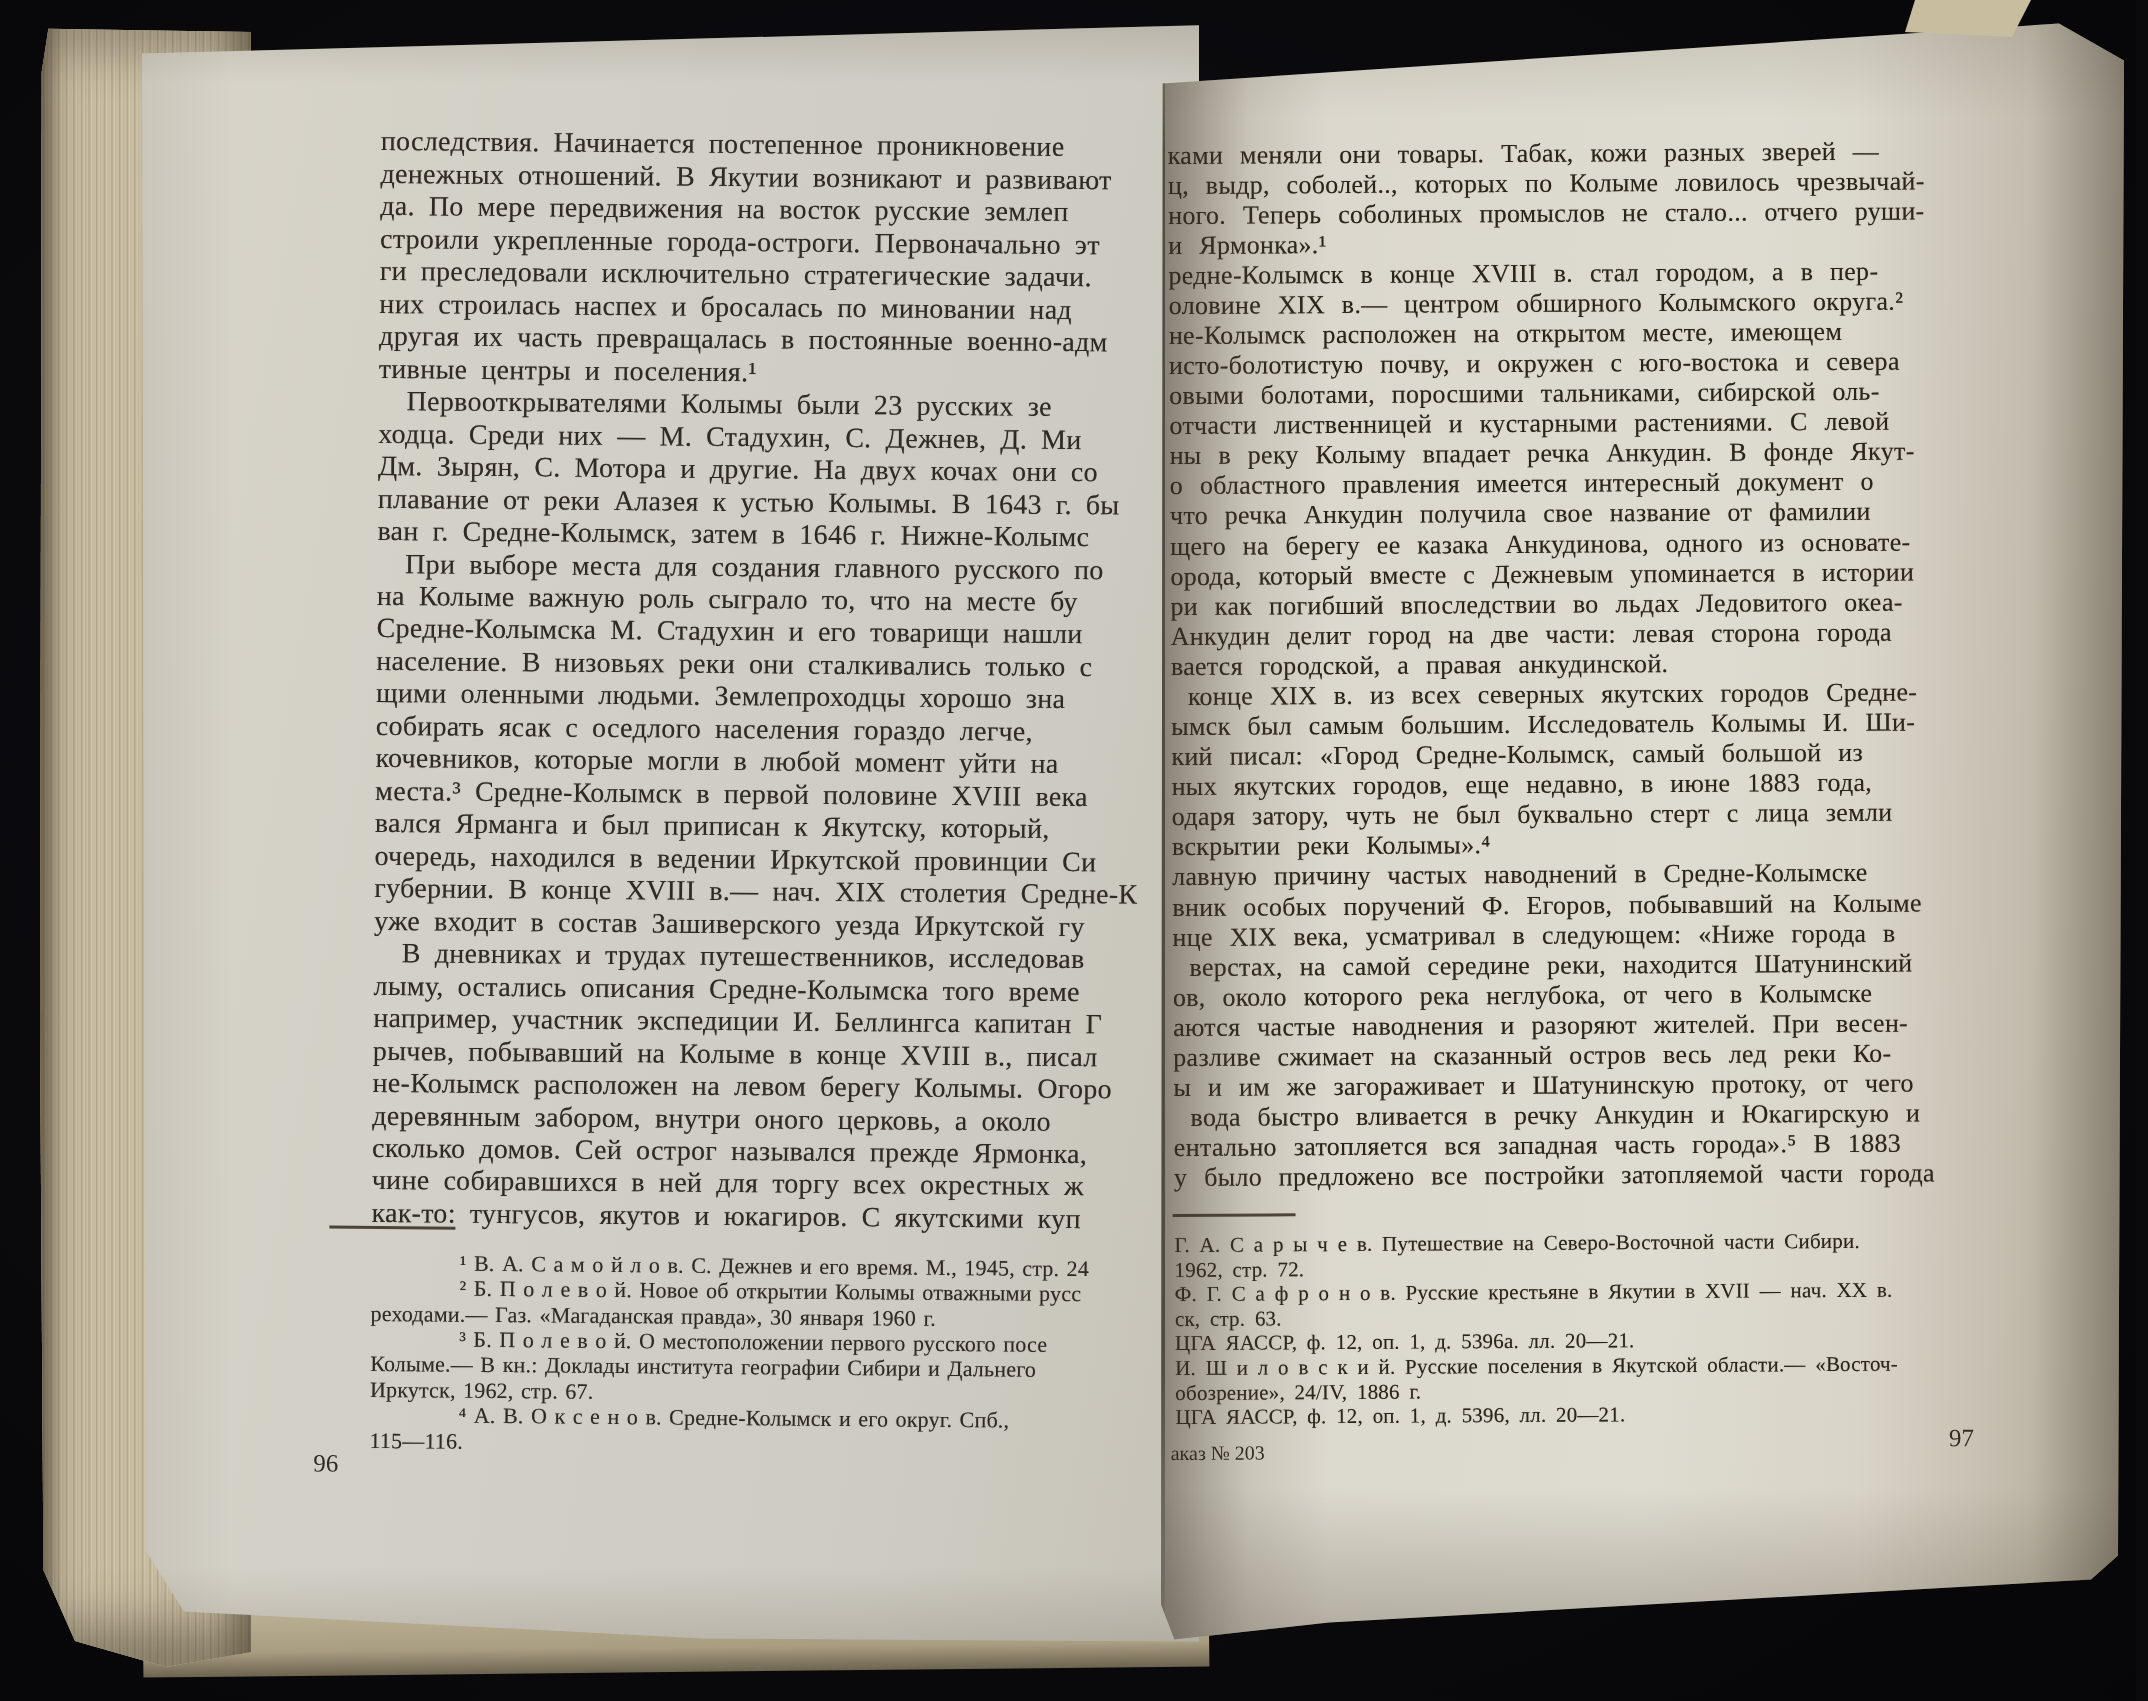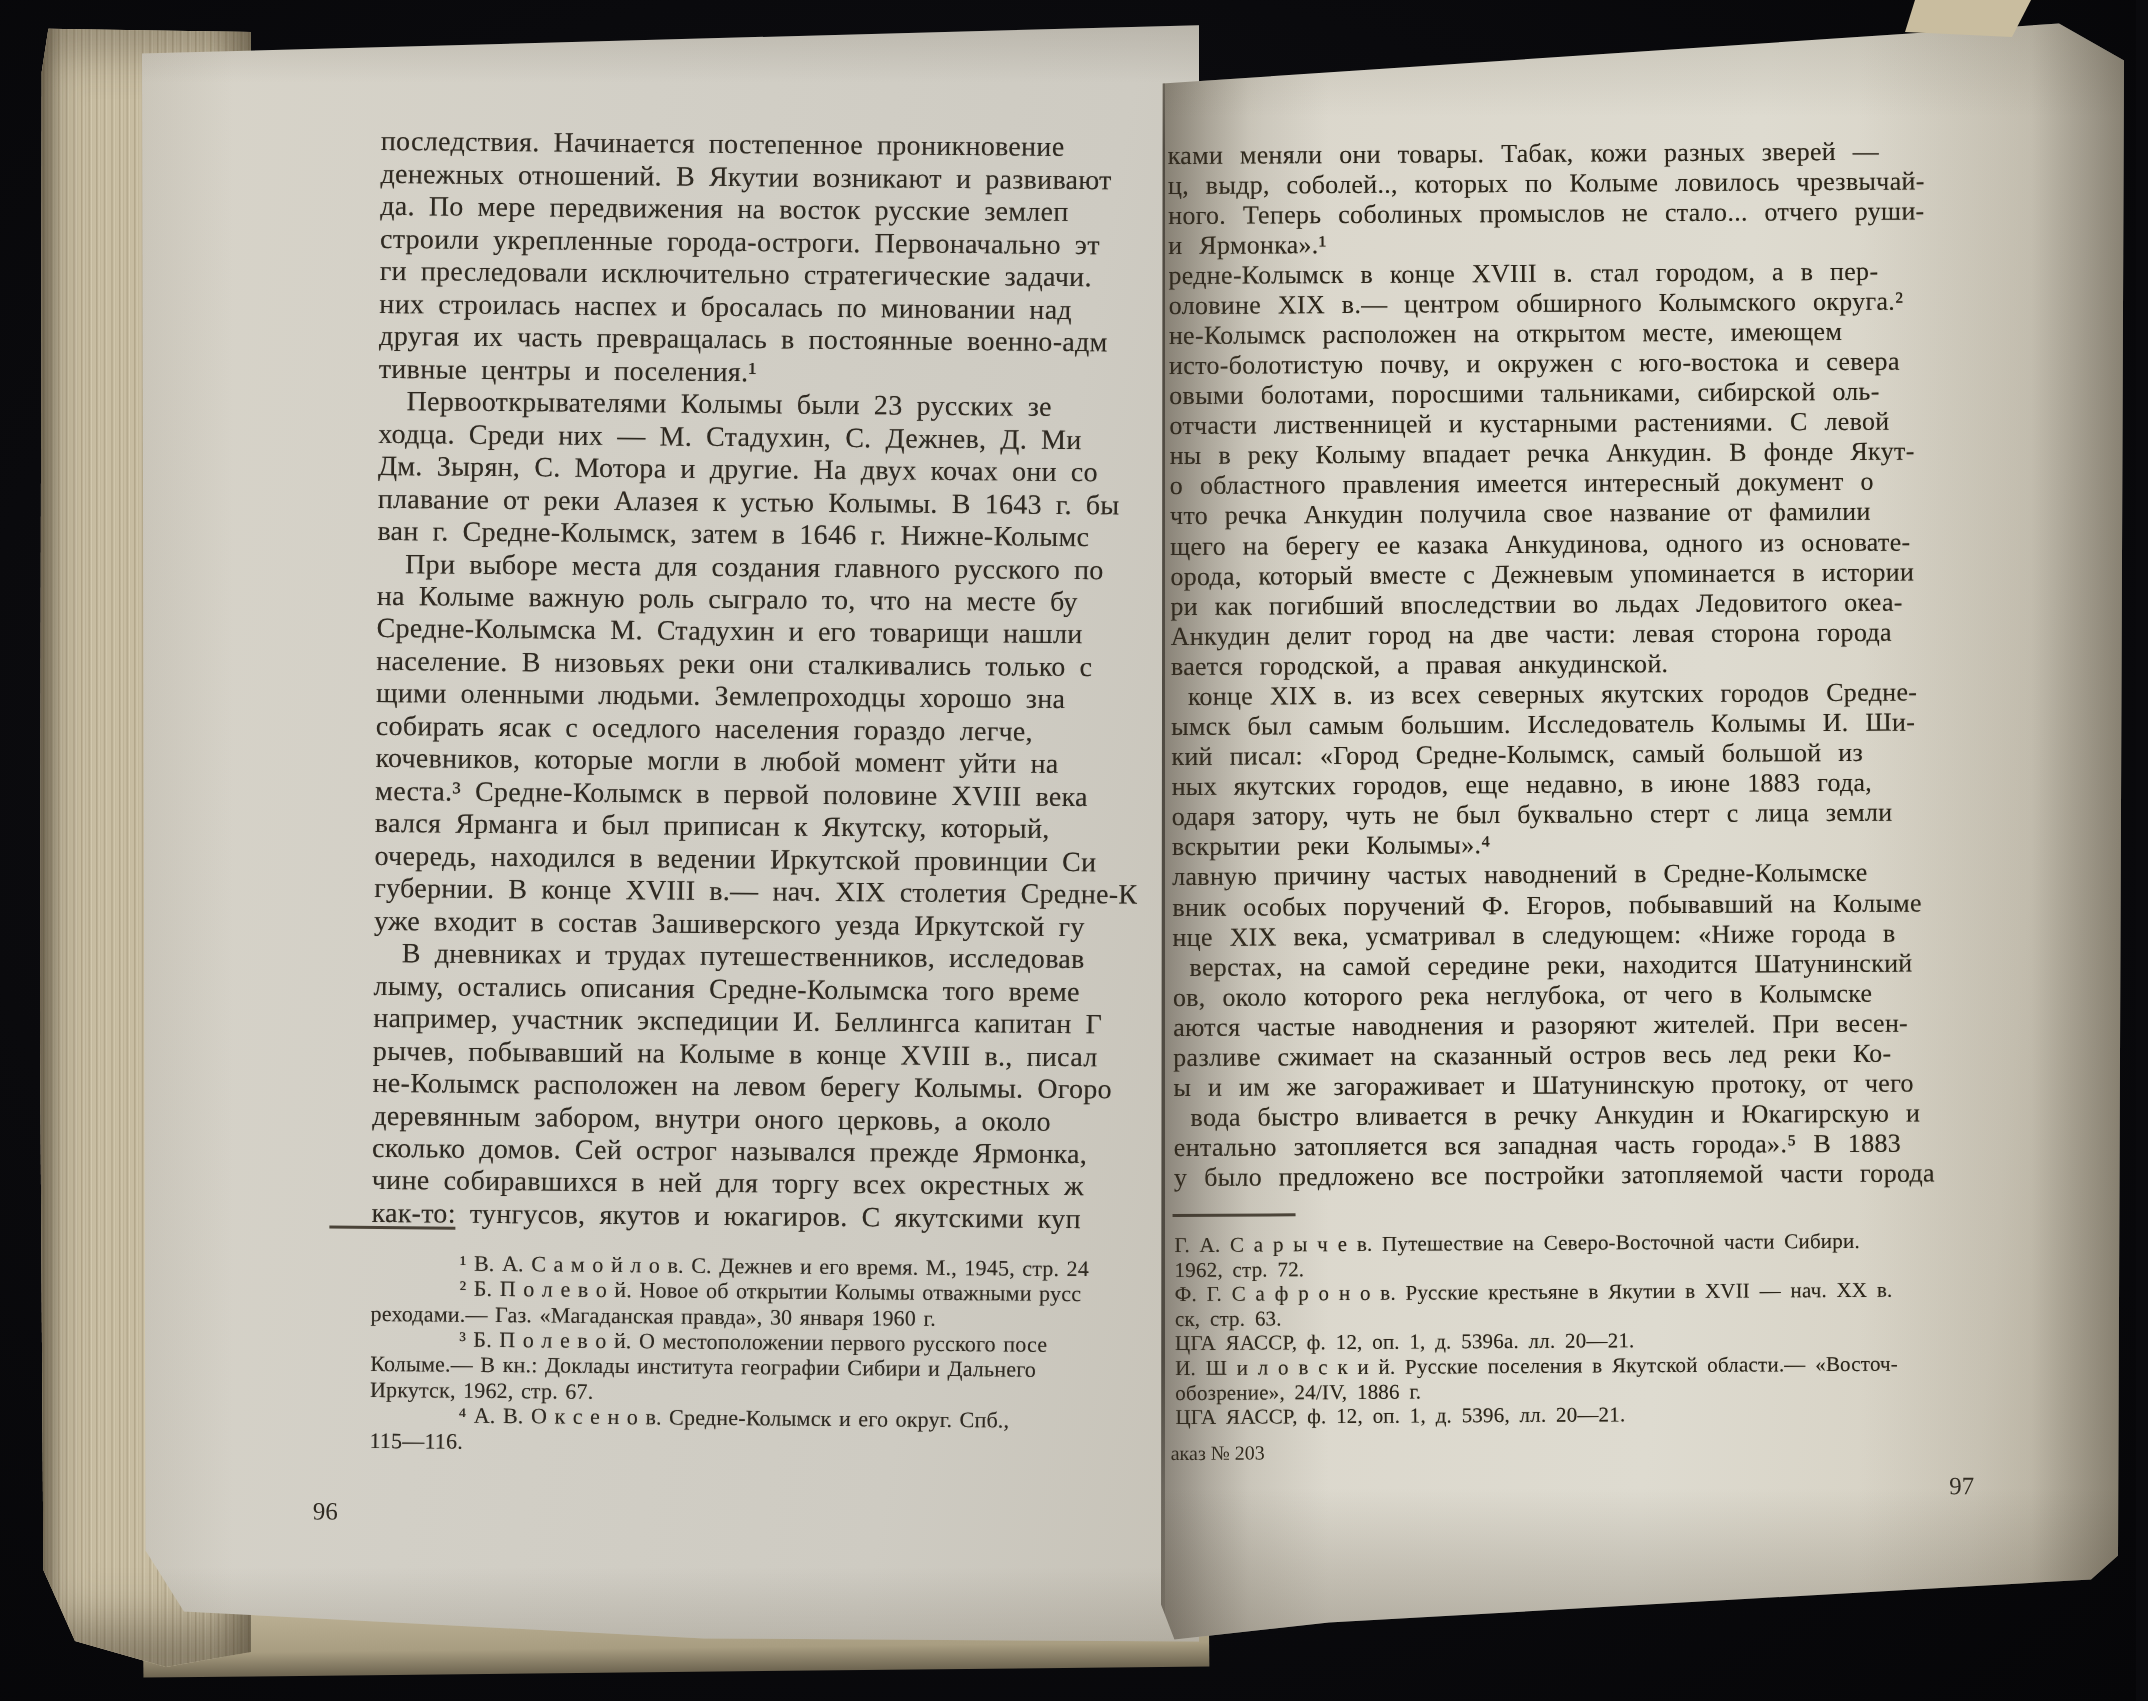--- a/index.html
+++ b/index.html
@@ -49,21 +49,21 @@
   #left-rot{transform:rotate(0.5deg);transform-origin:264px 101px;}
   #right-rot{transform:rotate(-0.35deg);transform-origin:17px 126px;z-index:6;}
   .tl{position:absolute;white-space:pre;color:#2f2a22;text-shadow:0 0 0.8px rgba(48,42,32,.45);}
   .tl-left{font-size:28px;line-height:1.1;word-spacing:6.7px;letter-spacing:0.3px;}
   .fn-left{font-size:22px;line-height:1.1;word-spacing:1.7px;letter-spacing:0.2px;}
   .tl-right{font-size:26px;line-height:1.1;word-spacing:10px;letter-spacing:0.3px;color:#2b2519;}
   .fn-right{font-size:21px;line-height:1.1;word-spacing:4.2px;letter-spacing:0.2px;color:#2b2519;}
   .fn-rule{position:absolute;height:2.5px;background:#4a4338;}
   .fn-rule-left{left:222px;top:1202px;width:126px;}
   .fn-rule-right{left:5px;top:1195px;width:123px;}
-  .pagenum{position:absolute;font-size:25px;color:#2f2a22;margin-top:48px;}
+  .pagenum{position:absolute;font-size:25px;color:#2f2a22;}
   .pagenum-left{left:208px;top:1426px;}
   .pagenum-right{left:780px;top:1410px;}
   .ordernote{position:absolute;left:1.7px;top:1423px;font-size:20px;color:#2b2519;}
 </style>
 </head>
 <body>
 
 <div class="scene">
   <div class="bottom-edges"></div>
   <div class="fore-edge"></div>

